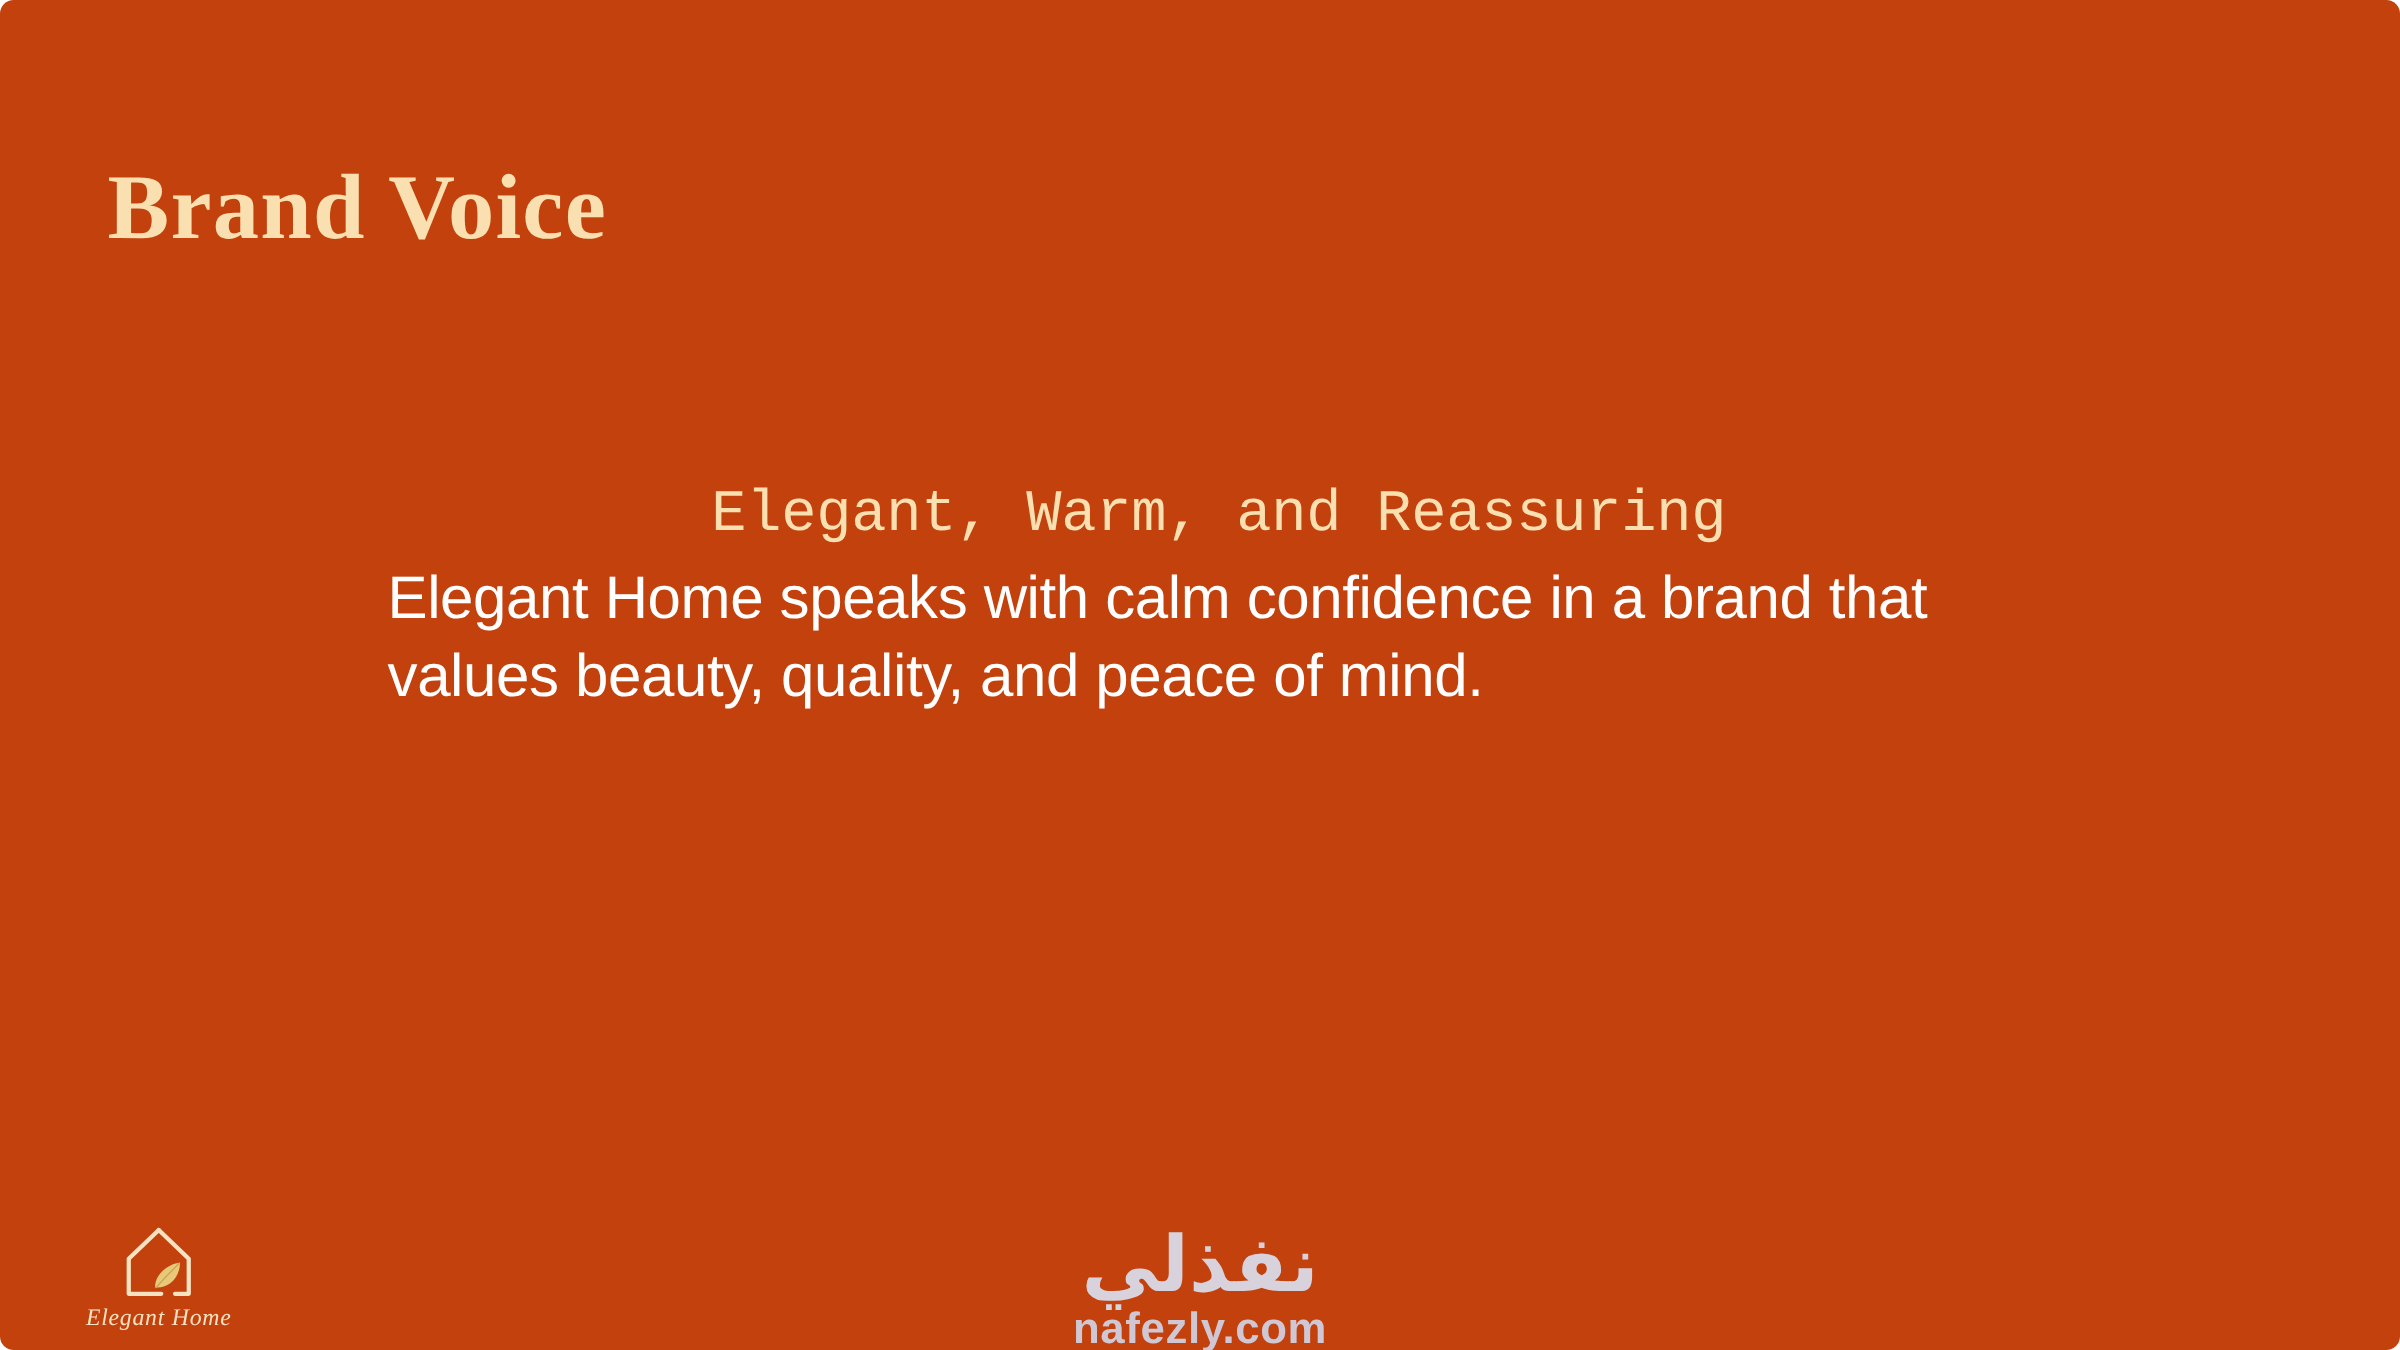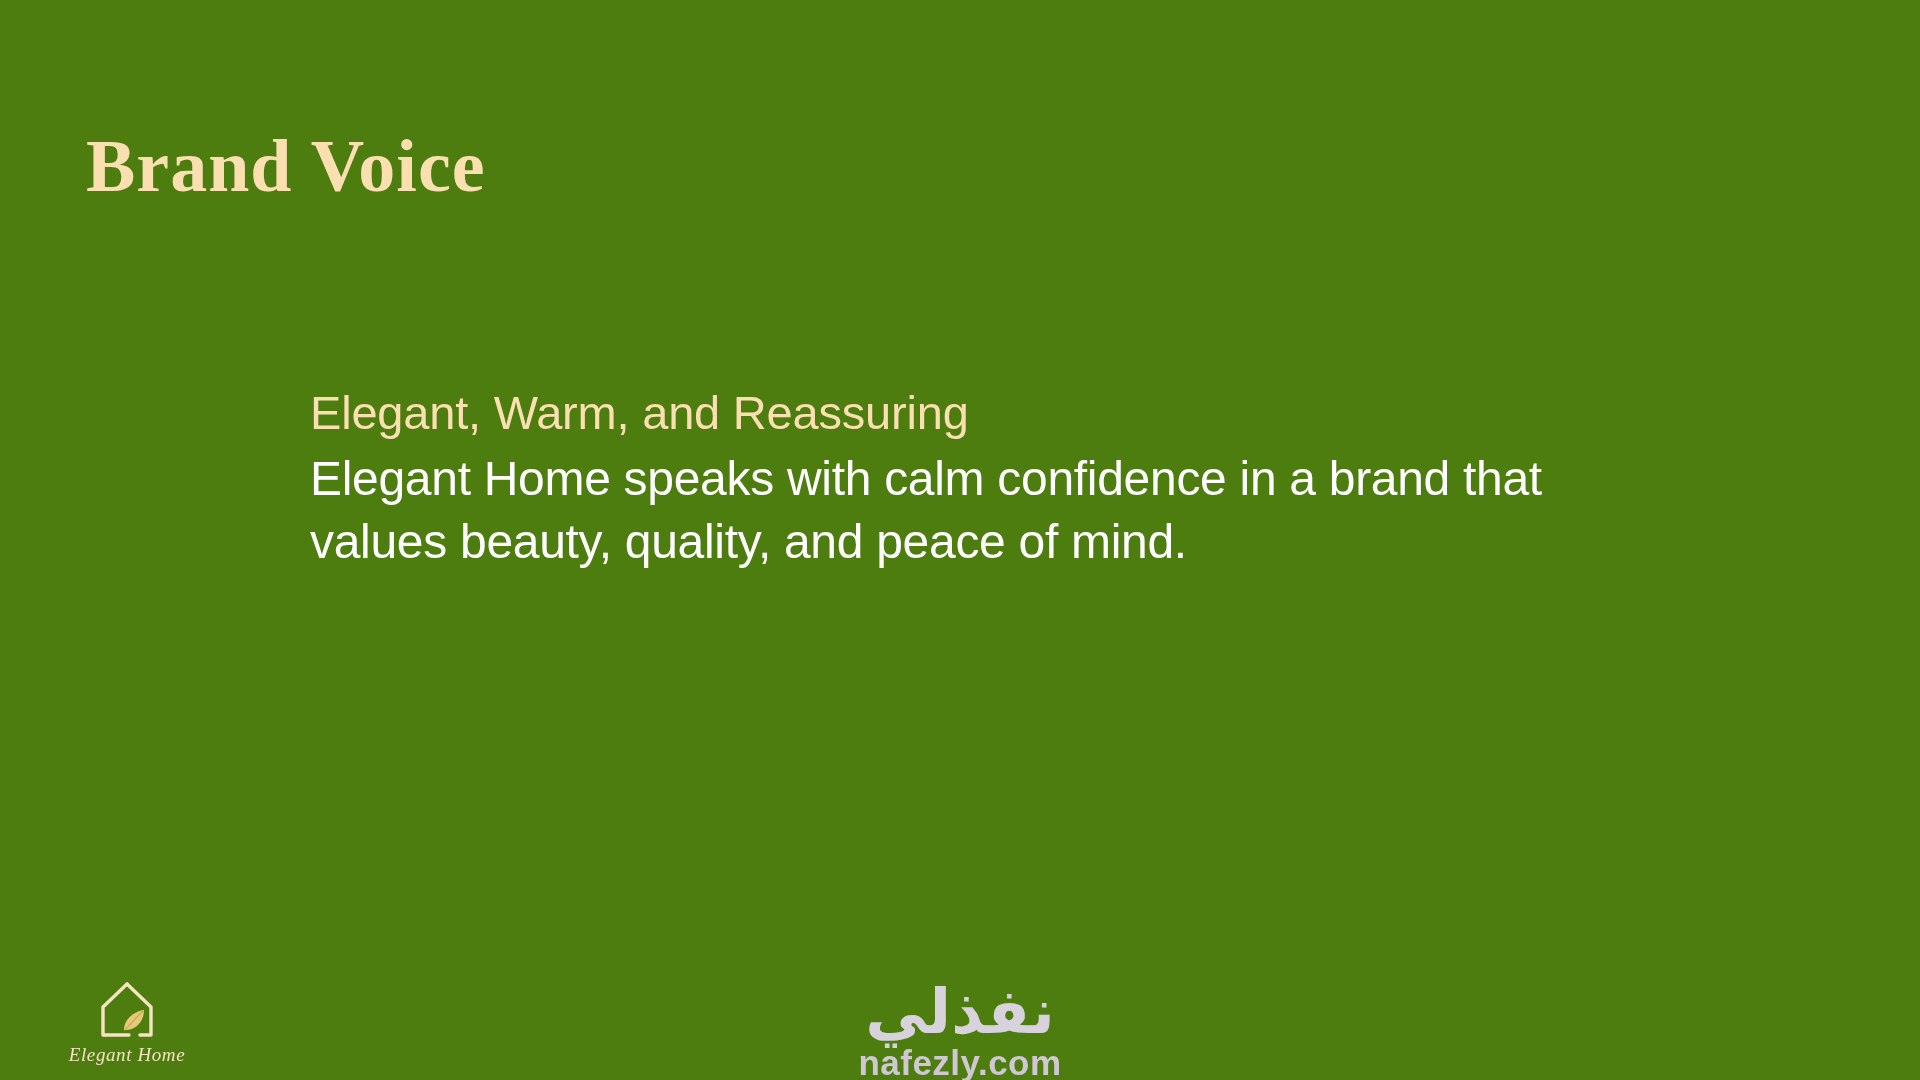--- a/index.html
+++ b/index.html
@@ -12,22 +12,23 @@
     width: 1920px;
     height: 1080px;
     overflow: hidden;
     font-family: "Liberation Sans", sans-serif;
   }
 
   #slide {
     position: relative;
     width: 1920px;
     height: 1080px;
-    background: #4d7c0f;
+    background: #c2410c;
     overflow: hidden;
+    border-radius: 11px;
   }
 
   
   #slide-title {
     position: absolute;
     left: 86px;
     top: 78px;
     font-family: "Liberation Serif", "DejaVu Serif", serif;
     font-size: 74px;
     line-height: 1.05;
@@ -38,27 +39,28 @@
 
   
   #body-block {
     position: absolute;
     left: 310px;
     top: 385px;
     width: 1330px;
   }
 
   #body-heading {
-    font-family: Liberation Sans, sans-serif;
+    font-family: Liberation Mono, monospace;
     font-size: 47px;
     line-height: 1.18;
     color: #FADFB0;
     letter-spacing: -0.2px;
     margin: 0 0 8px 0;
     white-space: nowrap;
+    text-align: center;
   }
 
   #body-paragraph {
     font-family: "Liberation Sans", sans-serif;
     font-size: 48px;
     line-height: 1.30;
     color: #FFFFFF;
     letter-spacing: -0.3px;
     margin: 0;
   }

